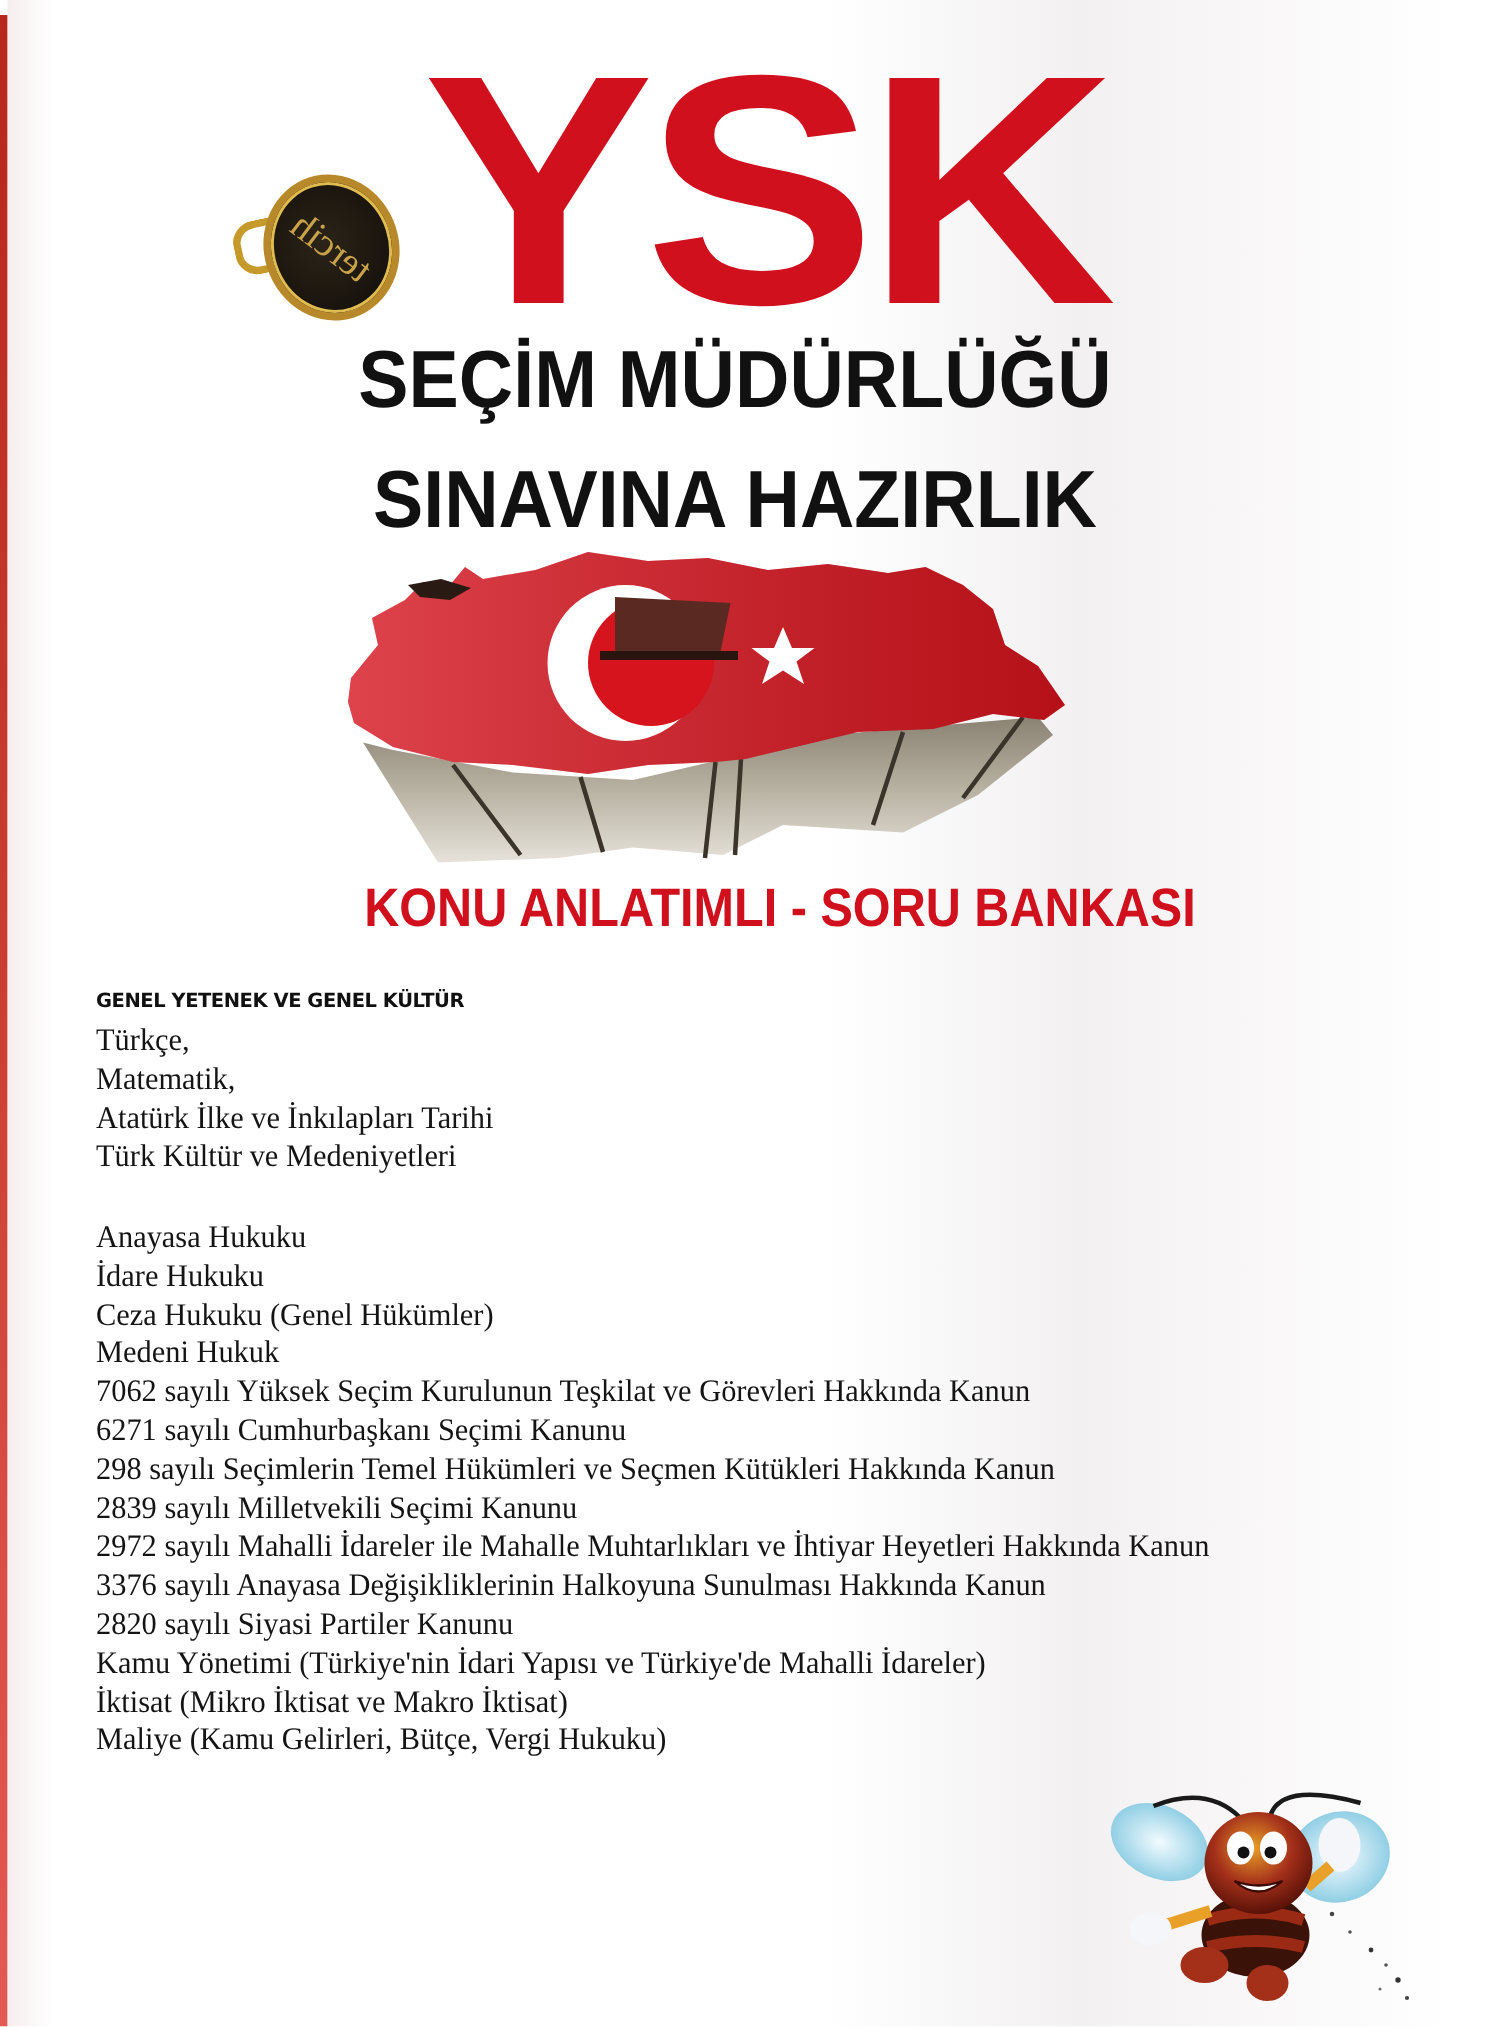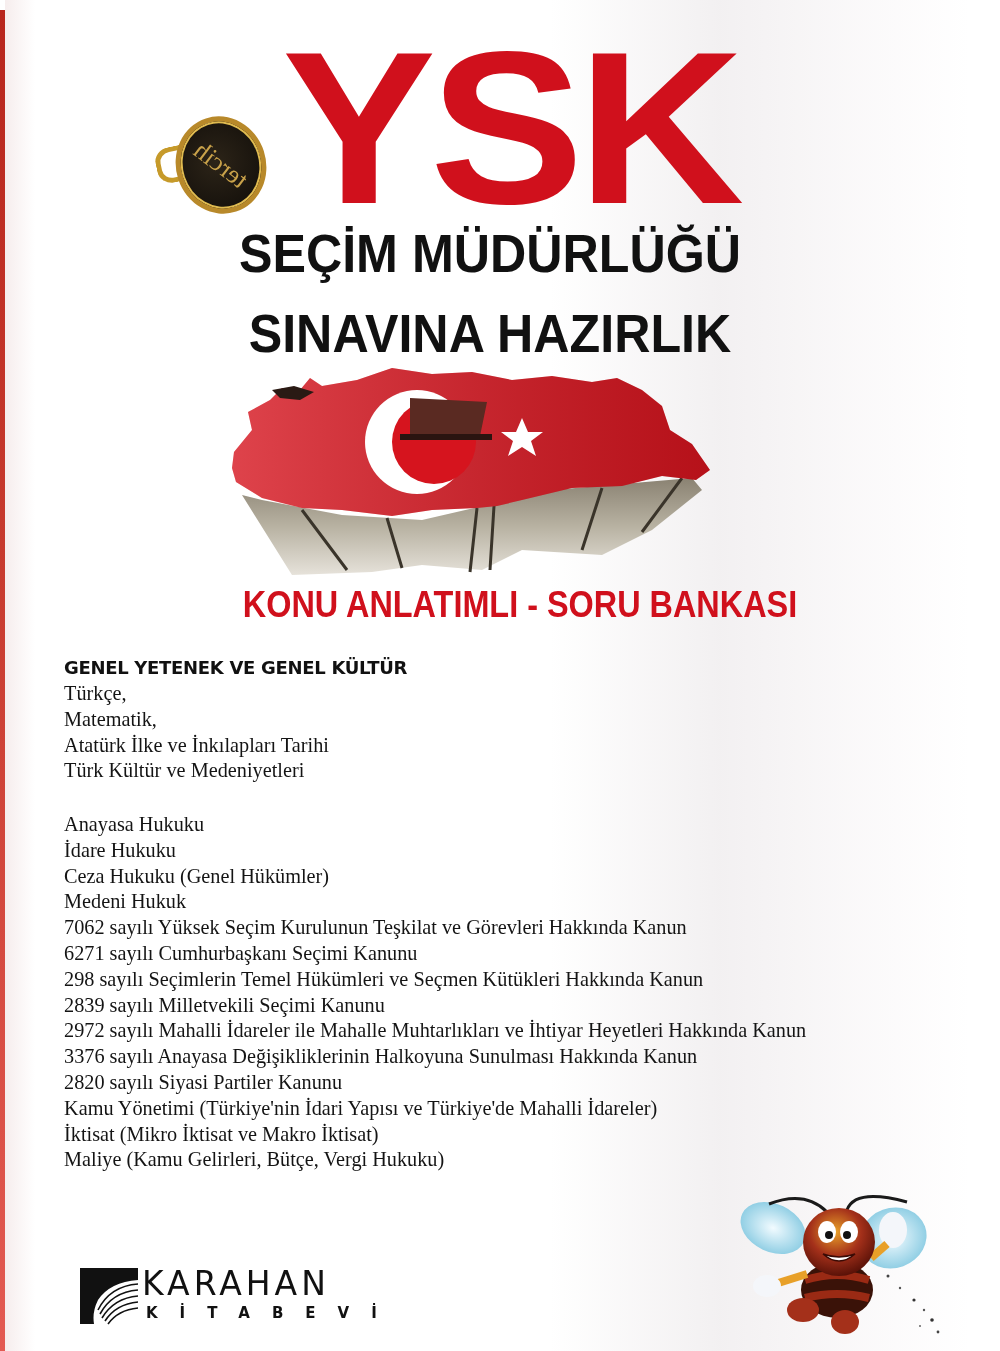--- a/index.html
+++ b/index.html
@@ -71,21 +71,21 @@
       font-size: 36px; color: #d0101c;
       transform: scaleX(0.9);
     }
 
     
     .section { position: absolute; left: 64px; }
     .section.s1 { top: 655px; }
     .section.s2 { top: 812px; }
     .section-head {
       font-family: "DejaVu Sans", sans-serif; font-weight: bold;
-      font-size: 18px; color: #111; letter-spacing: -0.3px; height: 26px; line-height: 26px;
+      font-size: 13px; color: #111; letter-spacing: -0.3px; height: 26px; line-height: 26px;
     }
     .item {
       font-family: "Liberation Serif", serif; font-size: 21px; color: #141414;
       height: 25.8px; line-height: 25.8px; white-space: nowrap;
       transform: scaleX(0.965); transform-origin: left center;
     }
 
     
     .logo { position: absolute; left: 80px; top: 1266px; width: 320px; height: 60px; }
     .logo .mark { position: absolute; left: 0; top: 0; width: 60px; height: 60px; }
@@ -174,30 +174,20 @@
     <div class="item">298 sayılı Seçimlerin Temel Hükümleri ve Seçmen Kütükleri Hakkında Kanun</div>
     <div class="item">2839 sayılı Milletvekili Seçimi Kanunu</div>
     <div class="item">2972 sayılı Mahalli İdareler ile Mahalle Muhtarlıkları ve İhtiyar Heyetleri Hakkında Kanun</div>
     <div class="item">3376 sayılı Anayasa Değişikliklerinin Halkoyuna Sunulması Hakkında Kanun</div>
     <div class="item">2820 sayılı Siyasi Partiler Kanunu</div>
     <div class="item">Kamu Yönetimi (Türkiye'nin İdari Yapısı ve Türkiye'de Mahalli İdareler)</div>
     <div class="item">İktisat (Mikro İktisat ve Makro İktisat)</div>
     <div class="item">Maliye (Kamu Gelirleri, Bütçe, Vergi Hukuku)</div>
   </div>
 
-  <div class="logo">
-    <div class="mark">
-      <svg viewBox="0 0 60 60" width="60" height="60" xmlns="http://www.w3.org/2000/svg">
-        <path d="M0 2 L58 2 L58 14 Q30 16 18 34 Q12 46 14 58 L0 58 Z" fill="#111"></path>
-        <path d="M18 44 Q30 20 58 18 M20 48 Q32 26 58 24 M22 52 Q34 32 58 30 M25 55 Q36 38 58 36 M28 58 Q38 44 58 42" stroke="#111" stroke-width="1.6" fill="none"></path>
-      </svg>
-    </div>
-    <div class="name">KARAHAN</div>
-    <div class="sub">KİTABEVİ</div>
-  </div>
 
   <div class="bee">
     <svg viewBox="0 0 200 170" xmlns="http://www.w3.org/2000/svg">
       <defs>
         <radialGradient id="wing" cx="0.5" cy="0.5" r="0.6">
           <stop offset="0" stop-color="#f2fbff"></stop>
           <stop offset="1" stop-color="#7ec6df"></stop>
         </radialGradient>
         <radialGradient id="head" cx="0.45" cy="0.35" r="0.65">
           <stop offset="0" stop-color="#e8a028"></stop>

